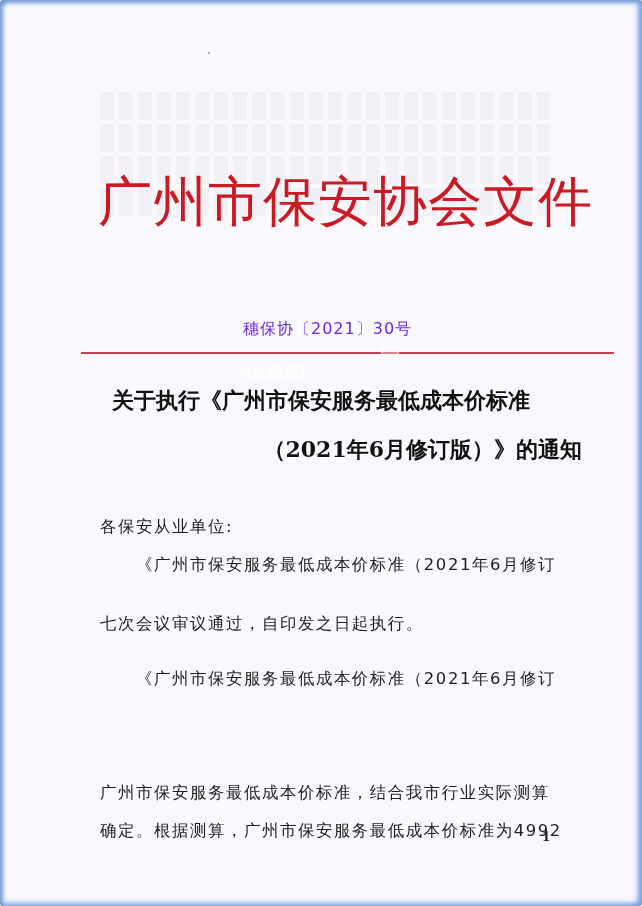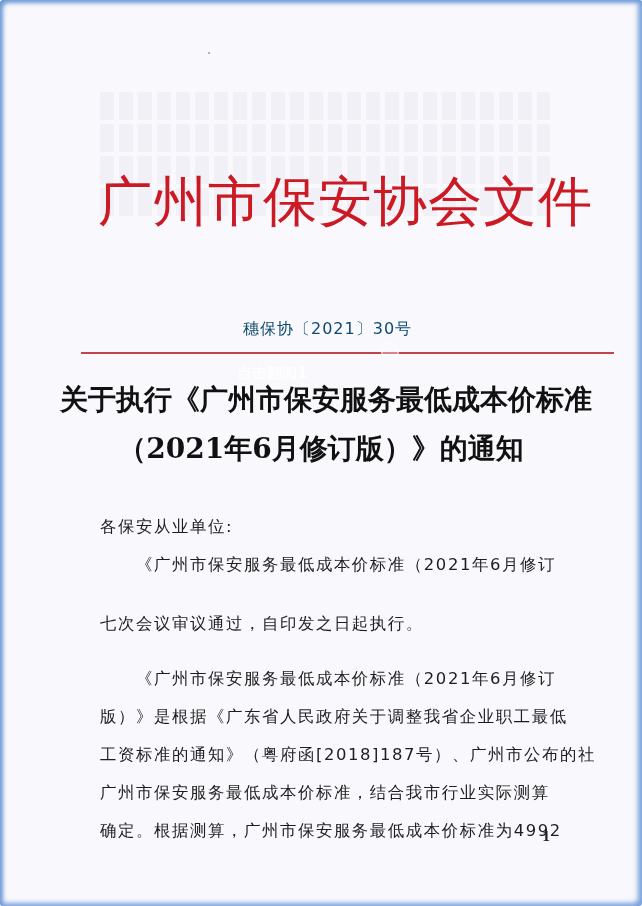--- a/index.html
+++ b/index.html
@@ -46,21 +46,21 @@
       font-size: 54px;
       line-height: 72px;
       letter-spacing: 1px;
       font-weight: normal;
       white-space: nowrap;
     }
     .doc-number {
       position: absolute;
       left: 243px;
       top: 318px;
-      color: #0c4a6e;
+      color: #6d28d9;
       font-family: "DejaVu Sans", sans-serif;
       font-size: 16px;
       line-height: 22px;
       letter-spacing: 1px;
       white-space: nowrap;
     }
     .red-rule {
       position: absolute;
       left: 81px;
       top: 352px;
@@ -91,26 +91,26 @@
       background: rgba(255,255,255,0.35);
     }
     .notice-title {
       position: absolute;
       left: 60px;
       width: 522px;
       text-align: center;
       color: #111111;
       font-family: "DejaVu Serif", serif;
       font-weight: bold;
-      font-size: 28px;
+      font-size: 22px;
       line-height: 30px;
       white-space: nowrap;
     }
     .notice-title.l1 { top: 385px; }
-    .notice-title.l2 { top: 434px; }
+    .notice-title.l2 { top: 434px; text-align: right; }
     .body-text {
       position: absolute;
       left: 100px;
       width: 450px;
       color: #1e1e1e;
       font-family: "DejaVu Sans", sans-serif;
       font-size: 16.4px;
       line-height: 24px;
       letter-spacing: 1.6px;
       white-space: nowrap;
@@ -158,19 +158,17 @@
   <div class="watermark-dot"></div>
 
   <div class="notice-title l1">关于执行《广州市保安服务最低成本价标准</div>
   <div class="notice-title l2">（2021年6月修订版）》的通知</div>
 
   <div class="body-text" style="top:515px;">各保安从业单位:</div>
 
   <div class="body-text" style="top:553px;">　　《广州市保安服务最低成本价标准（2021年6月修订</div>
   <div class="body-text" style="top:612px;">七次会议审议通过，自印发之日起执行。</div>
   <div class="body-text" style="top:667px;">　　《广州市保安服务最低成本价标准（2021年6月修订</div>
-  <div class="body-text" style="top:705px;">版）》是根据《广东省人民政府关于调整我省企业职工最低</div>
-  <div class="body-text" style="top:743px;">工资标准的通知》（粤府函[2018]187号）、广州市公布的社</div>
   <div class="body-text" style="top:781px;">广州市保安服务最低成本价标准，结合我市行业实际测算</div>
   <div class="body-text" style="top:819px;">确定。根据测算，广州市保安服务最低成本价标准为4992</div>
 
   <div class="page-num">1</div>
 </div>
 
 </body></html>

